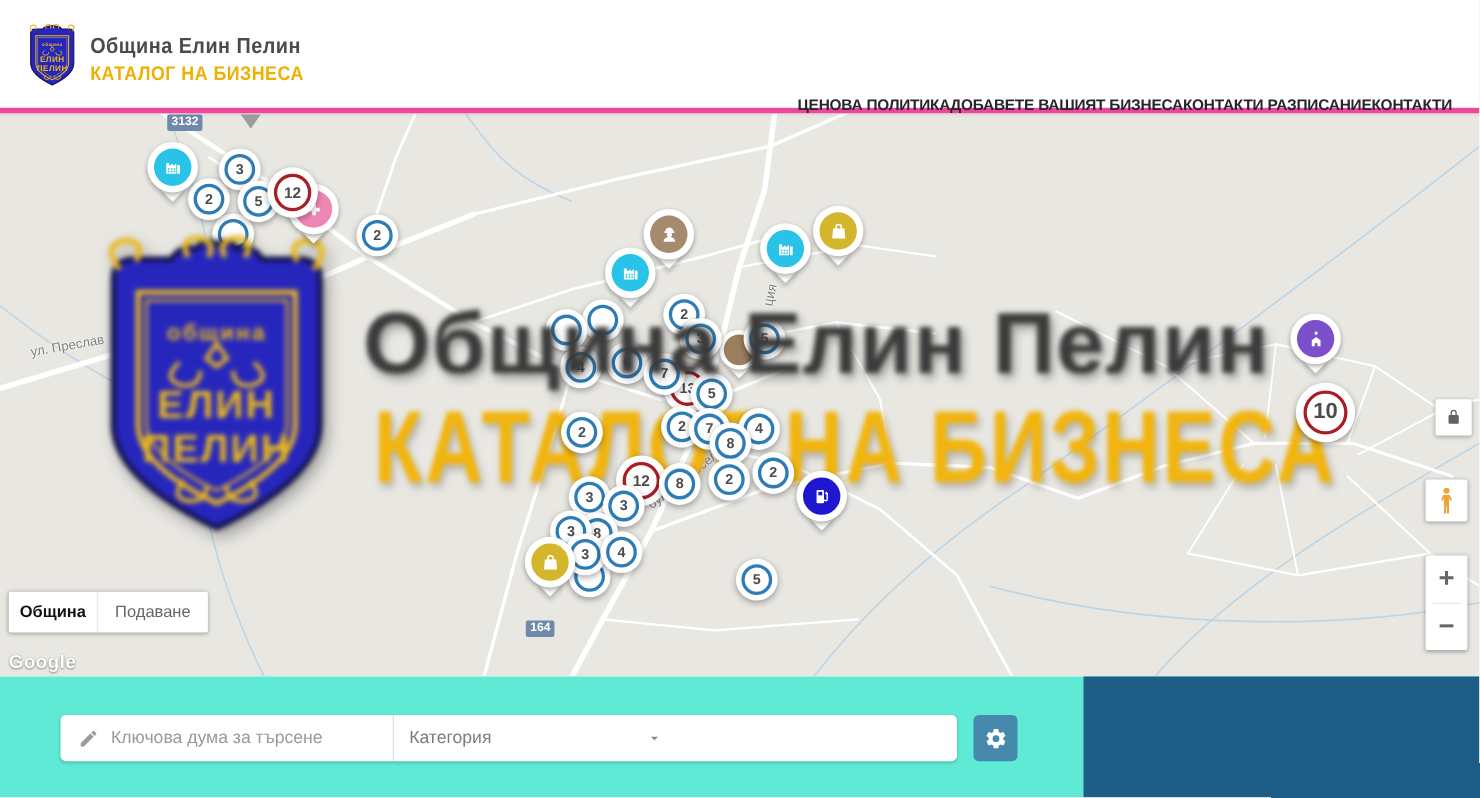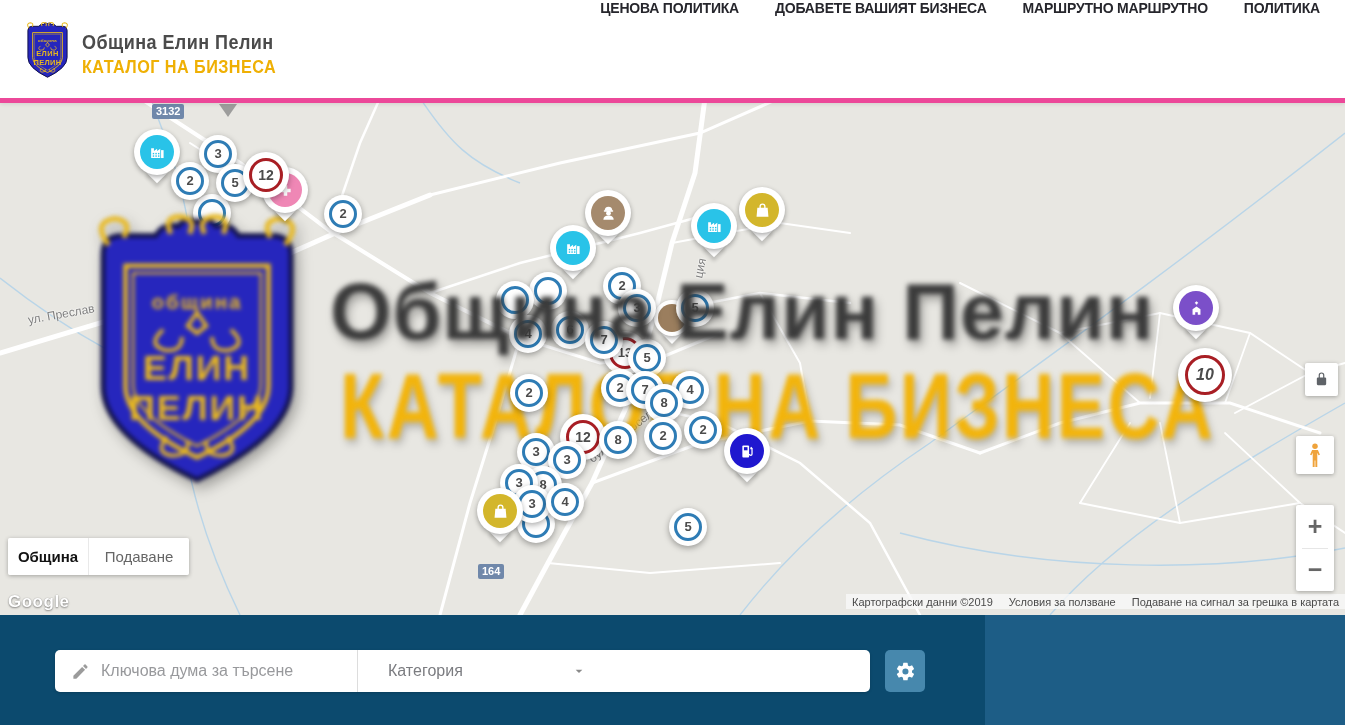--- a/index.html
+++ b/index.html
@@ -10,21 +10,21 @@
   
   .hdr{position:absolute;top:0;left:0;right:0;height:103px;background:#fff;
        border-bottom:5px solid #ec4899;box-shadow:0 1px 4px rgba(0,0,0,.10);z-index:10}
   .logo{position:absolute;left:24px;top:21px;display:flex;cursor:pointer}
   .crest-svg{width:47px;height:60px}
   .logo-text{margin-left:11px;padding-top:10px}
   .logo-title{font-size:20px;font-weight:bold;color:#4b4b4b;letter-spacing:.5px;
               transform:scaleX(.9);transform-origin:left;white-space:nowrap}
   .logo-sub{font-size:18px;font-weight:bold;color:#efb004;letter-spacing:.5px;margin-top:3px;
             transform:scaleX(.9);transform-origin:left;white-space:nowrap}
-  .mainnav{position:absolute;right:25px;top:0;height:103px;display:flex;align-items:flex-start;gap:36px}
+  .mainnav{position:absolute;right:25px;top:0;height:103px;display:flex;align-items:flex-end;}
   .navitem{font-size:14px;font-weight:bold;color:#26262c;letter-spacing:-.2px;cursor:pointer;white-space:nowrap}
 
   
   .map{position:absolute;top:103px;left:0;width:1345px;height:512px;background:#e8e7e2;overflow:hidden}
   .roads{position:absolute;left:0;top:0;z-index:0}
   .layer-below,.layer-above{position:absolute;inset:0;pointer-events:none}
   .layer-below{z-index:1}
   .layer-above{z-index:3}
   .layer-below>*,.layer-above>*{pointer-events:auto}
 
@@ -79,31 +79,31 @@
          display:flex;align-items:center;justify-content:center;cursor:pointer;z-index:5}
   .lockbtn{left:1305px;top:260px;width:33px;height:33px}
   .pegbtn{left:1296px;top:333px;width:38px;height:38px}
   .zoomctl{position:absolute;left:1296px;top:402px;width:38px;height:86px;background:#fff;
            box-shadow:0 1px 4px rgba(0,0,0,.3);border-radius:2px;z-index:5;display:flex;flex-direction:column}
   .zbtn{flex:1;display:flex;align-items:center;justify-content:center;font-size:25px;font-weight:bold;
         color:#666;cursor:pointer;line-height:1}
   .zdiv{height:1px;background:#e6e6e6;margin:0 6px}
 
   
-  .sbar{position:absolute;top:615px;left:0;width:1345px;height:110px;background:#0c4a6e}
+  .sbar{position:absolute;top:615px;left:0;width:1345px;height:110px;background:#5eead4}
   .sbar-right{position:absolute;left:985px;top:0;right:0;bottom:0;background:#1d5d86}
   .igroup{position:absolute;left:55px;top:35px;width:815px;height:42px;background:#fff;border-radius:5px;
           display:flex;box-shadow:0 1px 3px rgba(0,0,0,.18)}
   .iseg{display:flex;align-items:center}
   .iseg+.iseg{border-left:1px solid #ddd}
   .seg-key{width:302px;padding-left:16px;gap:11px}
   .seg-key input{border:0;outline:0;font-size:16px;color:#555;width:240px;background:transparent;
                  font-family:inherit}
   .seg-key input::placeholder{color:#98999c}
-  .seg-cat{width:260px;padding:0 30px;justify-content:space-between;color:#7b7c80;font-size:16px;cursor:pointer}
+  .seg-cat{width:260px;padding:0 14px;justify-content:space-between;color:#7b7c80;font-size:16px;cursor:pointer}
   .seg-loc{flex:1;padding:0 14px;justify-content:space-between;color:#7b7c80;font-size:16px;cursor:pointer}
   .gearbtn{position:absolute;left:885px;top:35px;width:40px;height:42px;background:#4788ad;border-radius:5px;
            display:flex;align-items:center;justify-content:center;cursor:pointer}
   .searchbtn{position:absolute;left:1015px;top:35px;width:305px;height:43px;background:#f0c31c;
              border-bottom:3px solid #d9ae07;border-radius:5px;color:#fff;font-weight:bold;font-size:17px;
              letter-spacing:1px;display:flex;align-items:center;justify-content:center;gap:12px;cursor:pointer}
 </style>
 </head>
 <body>
 
@@ -142,22 +142,22 @@
           <use href="#crest"></use>
         </svg>
       <div class="logo-text">
         <div class="logo-title">Община Елин Пелин</div>
         <div class="logo-sub">КАТАЛОГ НА БИЗНЕСА</div>
       </div>
     </div>
     <nav class="mainnav" id="main-nav">
         <span class="navitem">ЦЕНОВА ПОЛИТИКА</span>
         <span class="navitem">ДОБАВЕТЕ ВАШИЯТ БИЗНЕСА</span>
-        <span class="navitem">МАРШРУТНО МАРШРУТНО</span>
-        <span class="navitem">ПОЛИТИКА</span>
+        <span class="navitem">КОНТАКТИ РАЗПИСАНИЕ</span>
+        <span class="navitem">КОНТАКТИ</span>
       </nav>
   </header>
 
   <div class="map">
     <svg class="roads" width="1345" height="512" viewBox="0 0 1345 512">
       <g stroke="#b9d5e8" fill="none" stroke-width="1.4">
         <path d="M150,-5 C185,80 205,160 185,250 C170,330 200,430 240,512"></path>
         <path d="M0,175 C70,230 140,270 230,300"></path>
         <path d="M1345,30 C1180,160 1040,260 930,340 C840,400 780,460 740,512"></path>
         <path d="M1345,300 C1240,360 1120,430 1050,512"></path>
@@ -491,36 +491,31 @@
               <path d="M17.7 8.5l-1.5-2" stroke="#fff" stroke-width="1.6"></path>
             </svg>
           </div>
         </div>
         <div class="cluster" style="left: 669px; top: 405px; width: 38px; height: 38px;">
           <div class="cluster-ring" style="border-color: rgb(46, 124, 181);">
             <span>5</span>
           </div>
         </div>
         <div class="cluster" style="left: 1178px; top: 245px; width: 54px; height: 54px;">
-          <div class="cluster-ring" style="border-color: rgb(168, 30, 36); font-size: 16px; border-width: 3.5px; font-style: italic;">
+          <div class="cluster-ring" style="border-color: rgb(168, 30, 36); font-size: 20px; border-width: 3.5px;">
             <span>10</span>
           </div>
         </div>
       </div>
 
     <div class="mtc">
       <div class="mtc-btn mtc-map">Община</div>
       <div class="mtc-btn mtc-sat">Подаване</div>
     </div>
     <div class="glogo">Google</div>
-    <div class="attr">
-      <span>Картографски данни ©2019</span>
-      <span>Условия за ползване</span>
-      <span>Подаване на сигнал за грешка в картата</span>
-    </div>
     <div class="sqbtn lockbtn">
       <svg width="17" height="17" viewBox="0 0 24 24">
         <path fill="#5f6368" d="M12 2a4 4 0 0 0-4 4v3H7a1.6 1.6 0 0 0-1.6 1.6v7.8A1.6 1.6 0 0 0 7 20h10a1.6 1.6 0 0 0 1.6-1.6v-7.8A1.6 1.6 0 0 0 17 9h-1V6a4 4 0 0 0-4-4zm-2.3 7V6a2.3 2.3 0 0 1 4.6 0v3z"></path>
       </svg>
     </div>
     <div class="sqbtn pegbtn">
       <svg width="22" height="26" viewBox="0 0 24 28">
         <circle cx="12" cy="4.4" r="3" fill="#efa33b"></circle>
         <path fill="#efa33b" d="M8.8 8.6h6.4l2.2 5-1.6.8-1.3-2.9V27h-2.1v-7h-.8v7H9.5V11.5l-1.3 2.9-1.6-.8z"></path>
       </svg>

